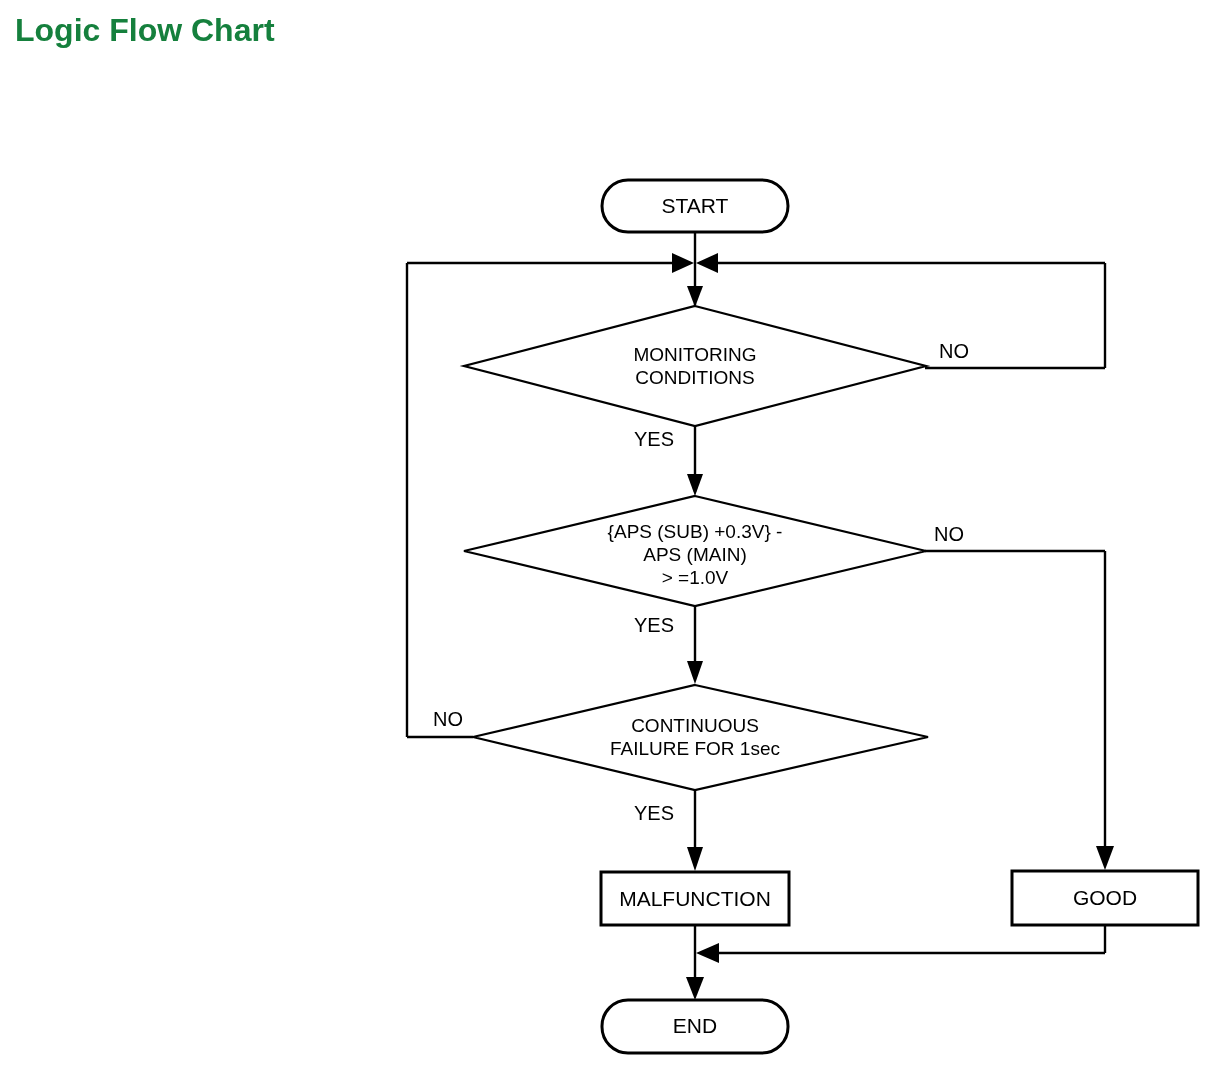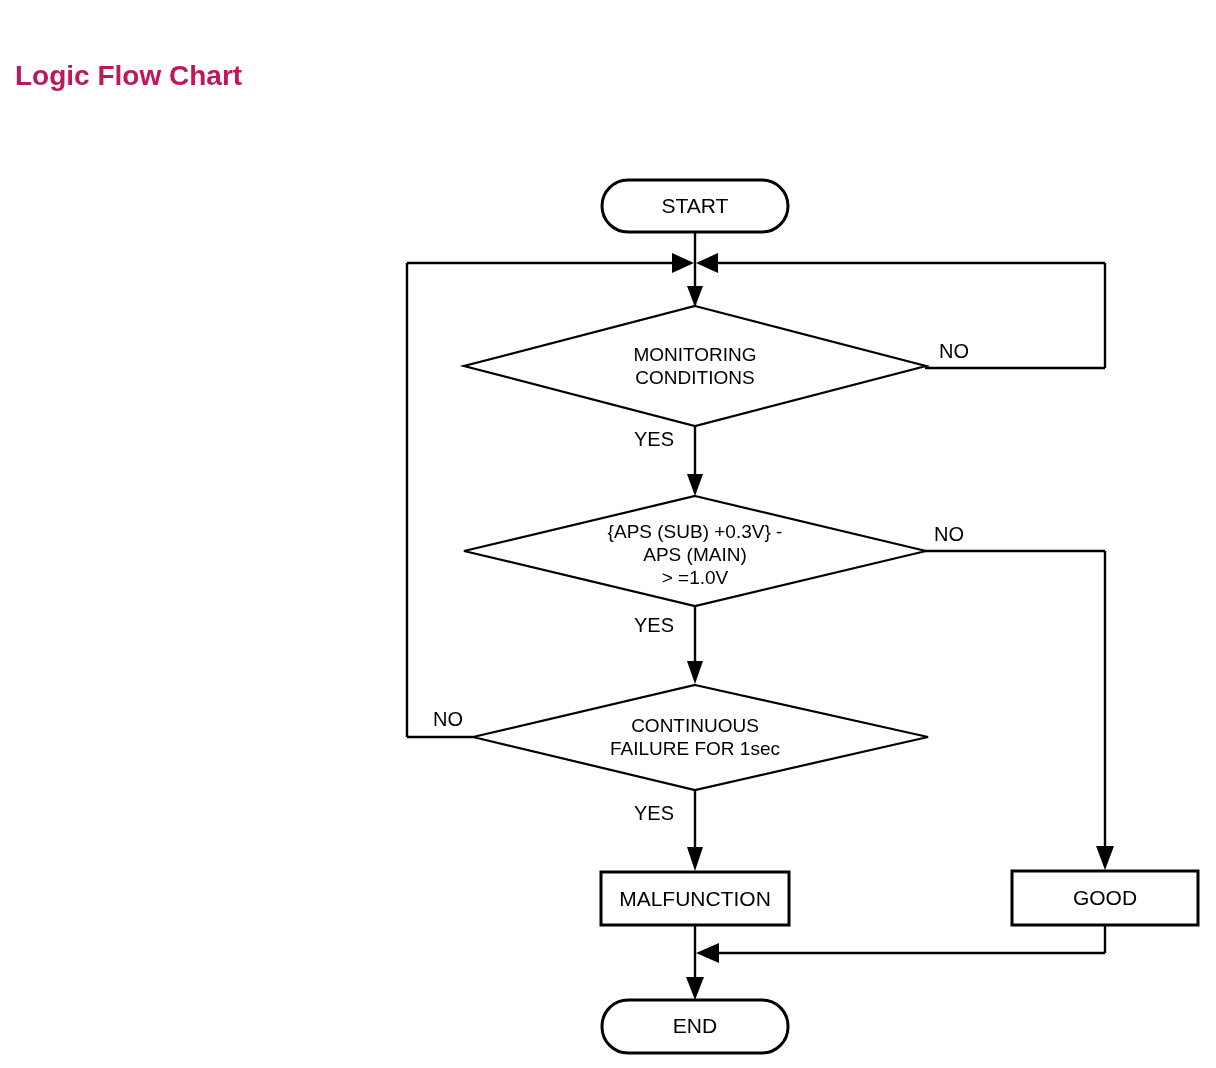--- a/index.html
+++ b/index.html
@@ -12,26 +12,25 @@
     height: 1068px;
     font-family: "Liberation Sans", sans-serif;
     color: #000000;
     overflow: hidden;
     position: relative;
   }
   #page-title {
     position: absolute;
     left: 15px;
     top: 12px;
-    font-size: 28px;
+    font-size: 32px;
     font-weight: bold;
     letter-spacing: 0px;
-    color: #be185d;
+    color: #15803d;
     white-space: nowrap;
-    margin-top: 48px;
   }
   #flow-canvas {
     position: absolute;
     left: 0;
     top: 0;
     width: 1216px;
     height: 1068px;
   }
   .node-shape {
     fill: #ffffff;

